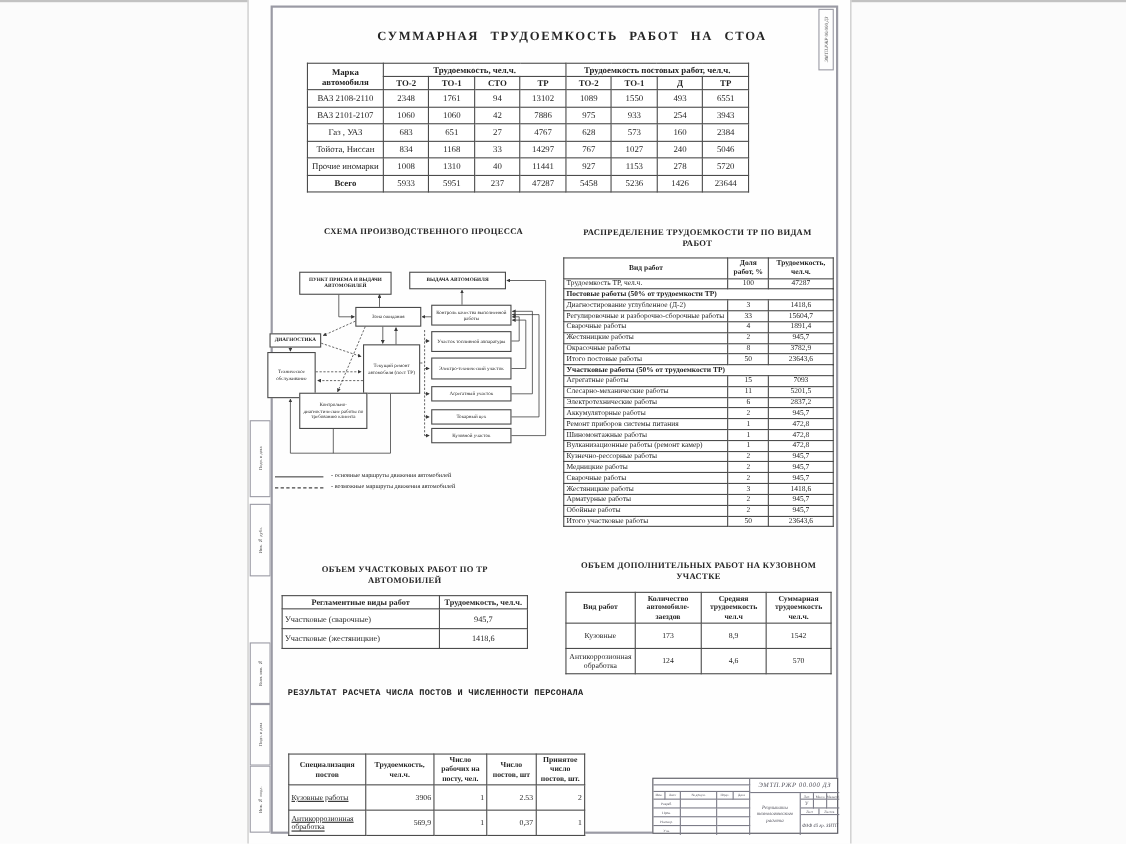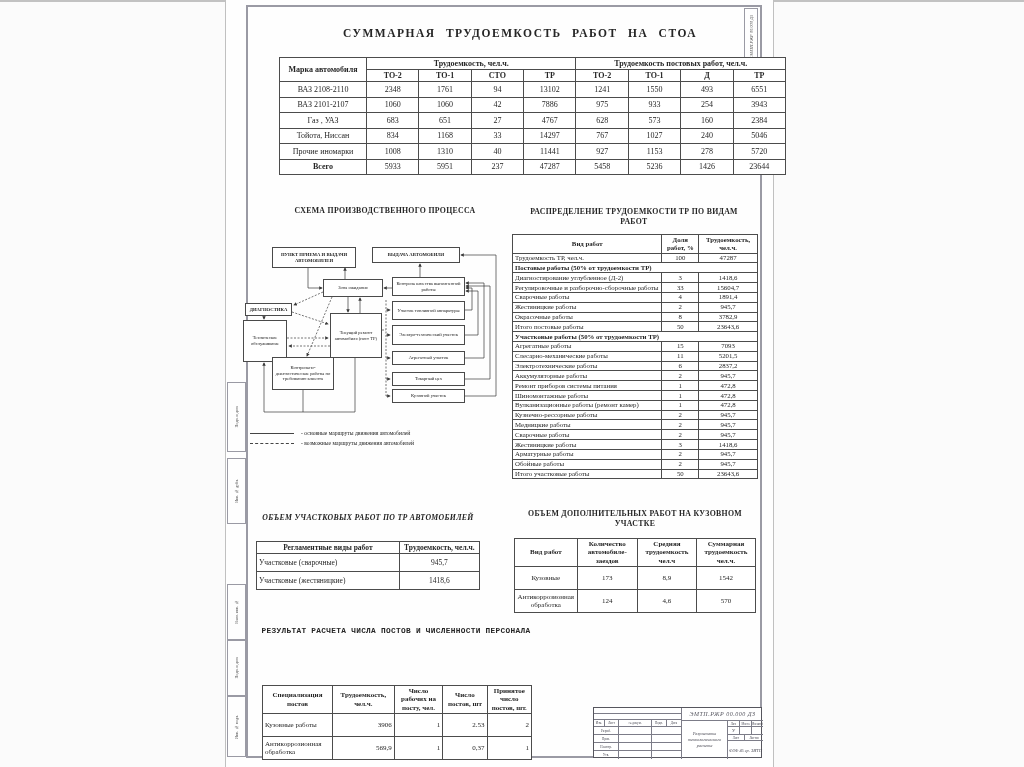--- a/index.html
+++ b/index.html
@@ -22,36 +22,36 @@
   .corner span{writing-mode:vertical-rl;transform:rotate(180deg);font-size:4.4px;font-style:italic;color:#555;white-space:nowrap;}
   
   .hd{position:absolute;font-weight:bold;text-align:center;line-height:1.3;color:#262626;}
   .hd-main{left:280px;top:26px;width:480px;font-size:11.5px;letter-spacing:1.5px;word-spacing:6px;}
   .hd-sub{font-size:7.8px;letter-spacing:.3px;}
   
   table.tbl{position:absolute;border-collapse:collapse;table-layout:fixed;background:#fff;}
   .tbl th,.tbl td{border:1px solid #4c4c4c;text-align:center;vertical-align:middle;
                   padding:1px 2px;color:#262626;overflow:hidden;}
   .tbl th{font-weight:bold;}
-  .summary{left:279px;top:57px;width:507px;font-size:8px;}
+  .summary{left:279px;top:57px;width:402px;font-size:8px;}
   .summary tbody td{height:12.5px;}
   .summary tbody tr:last-child td:first-child{font-weight:bold;}
   .dist{left:512px;top:234px;width:246px;font-size:6.8px;line-height:1.15;}
   .dist td{padding:.5px 2px;}
   .dist tbody td:first-child{text-align:left;}
   .dist td.section{text-align:center;font-weight:bold;}
   .precinct{left:256px;top:541px;width:224px;font-size:7.5px;}
   .precinct tbody td{height:15px;}
   .precinct tbody td:first-child{text-align:left;}
   .additional{left:514px;top:538px;width:242px;font-size:7px;line-height:1.2;}
   .additional tbody td{height:20px;}
   .additional tbody td:first-child{text-align:center;}
   .posts{left:262px;top:685px;width:270px;font-size:7px;line-height:1.2;}
   .posts tbody td{height:20px;text-align:right;}
-  .posts tbody td:first-child{text-align:left;}
+  .posts tbody td:first-child{text-align:left;text-decoration:underline;}
   
   .fbox{position:absolute;border:1px solid #4a4a4a;background:#fff;box-sizing:border-box;
         display:flex;align-items:center;justify-content:center;text-align:center;
         font-size:4.6px;line-height:1.25;padding:1px;color:#222;}
   .fbox.caps{font-weight:bold;font-size:4.7px;}
   .legend{position:absolute;left:250px;top:430px;width:250px;font-size:5.6px;color:#222;}
   .legend .row{display:flex;align-items:center;margin-bottom:4px;}
   .legend .sample{width:44px;height:0;border-top:1px solid #444;margin-right:7px;}
   .legend .sample.dash{border-top-style:dashed;}
   
@@ -116,21 +116,21 @@
       <th>ТР</th>
     </tr>
   </thead>
   <tbody>
       <tr>
         <td>ВАЗ 2108-2110</td>
         <td>2348</td>
         <td>1761</td>
         <td>94</td>
         <td>13102</td>
-        <td>1241</td>
+        <td>1089</td>
         <td>1550</td>
         <td>493</td>
         <td>6551</td>
       </tr>
       <tr>
         <td>ВАЗ 2101-2107</td>
         <td>1060</td>
         <td>1060</td>
         <td>42</td>
         <td>7886</td>
@@ -373,21 +373,21 @@
         <td>945,7</td>
       </tr>
       <tr>
         <td>Итого участковые работы</td>
         <td>50</td>
         <td>23643,6</td>
       </tr>
     </tbody>
 </table>
 
-<div class="hd hd-sub" style="left:258px;top:513px;width:220px;font-style:italic;">ОБЪЕМ УЧАСТКОВЫХ РАБОТ ПО ТР АВТОМОБИЛЕЙ</div>
+<div class="hd hd-sub" style="left:258px;top:513px;width:220px;">ОБЪЕМ УЧАСТКОВЫХ РАБОТ ПО ТР АВТОМОБИЛЕЙ</div>
 <table class="tbl precinct">
   <colgroup>
       <col style="width:64%">
       <col style="width:36%">
     </colgroup>
   <thead>
     <tr>
       <th>Регламентные виды работ</th>
       <th>Трудоемкость, чел.ч.</th>
     </tr>

